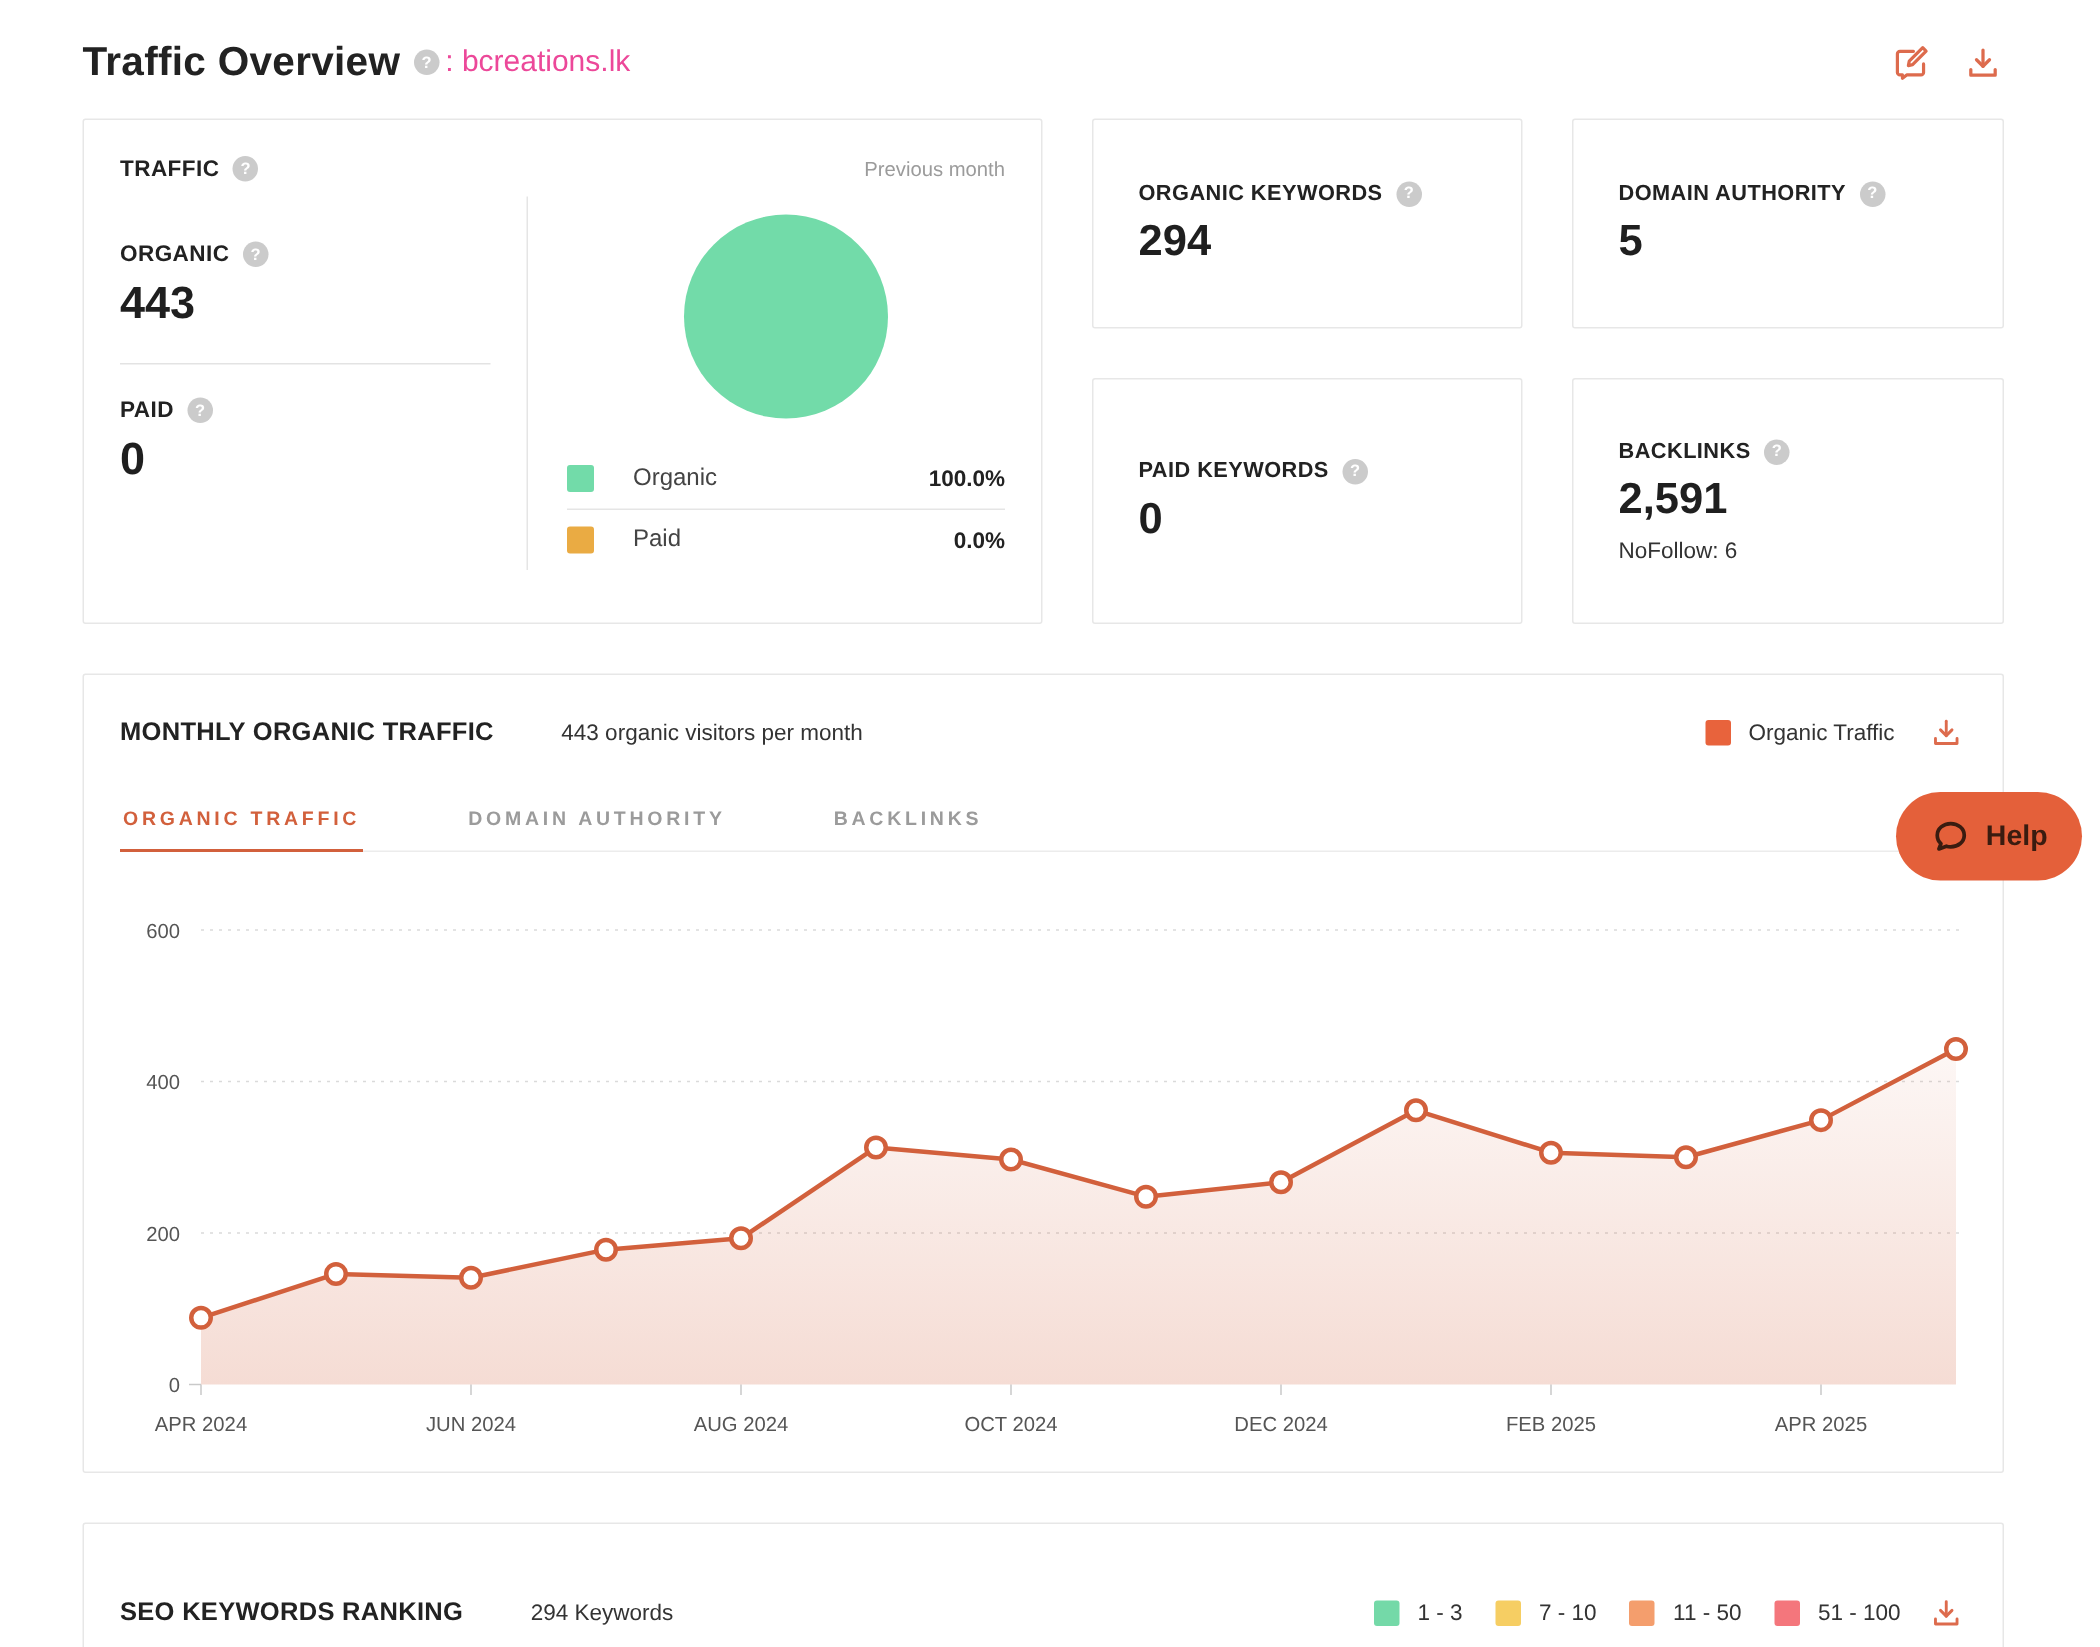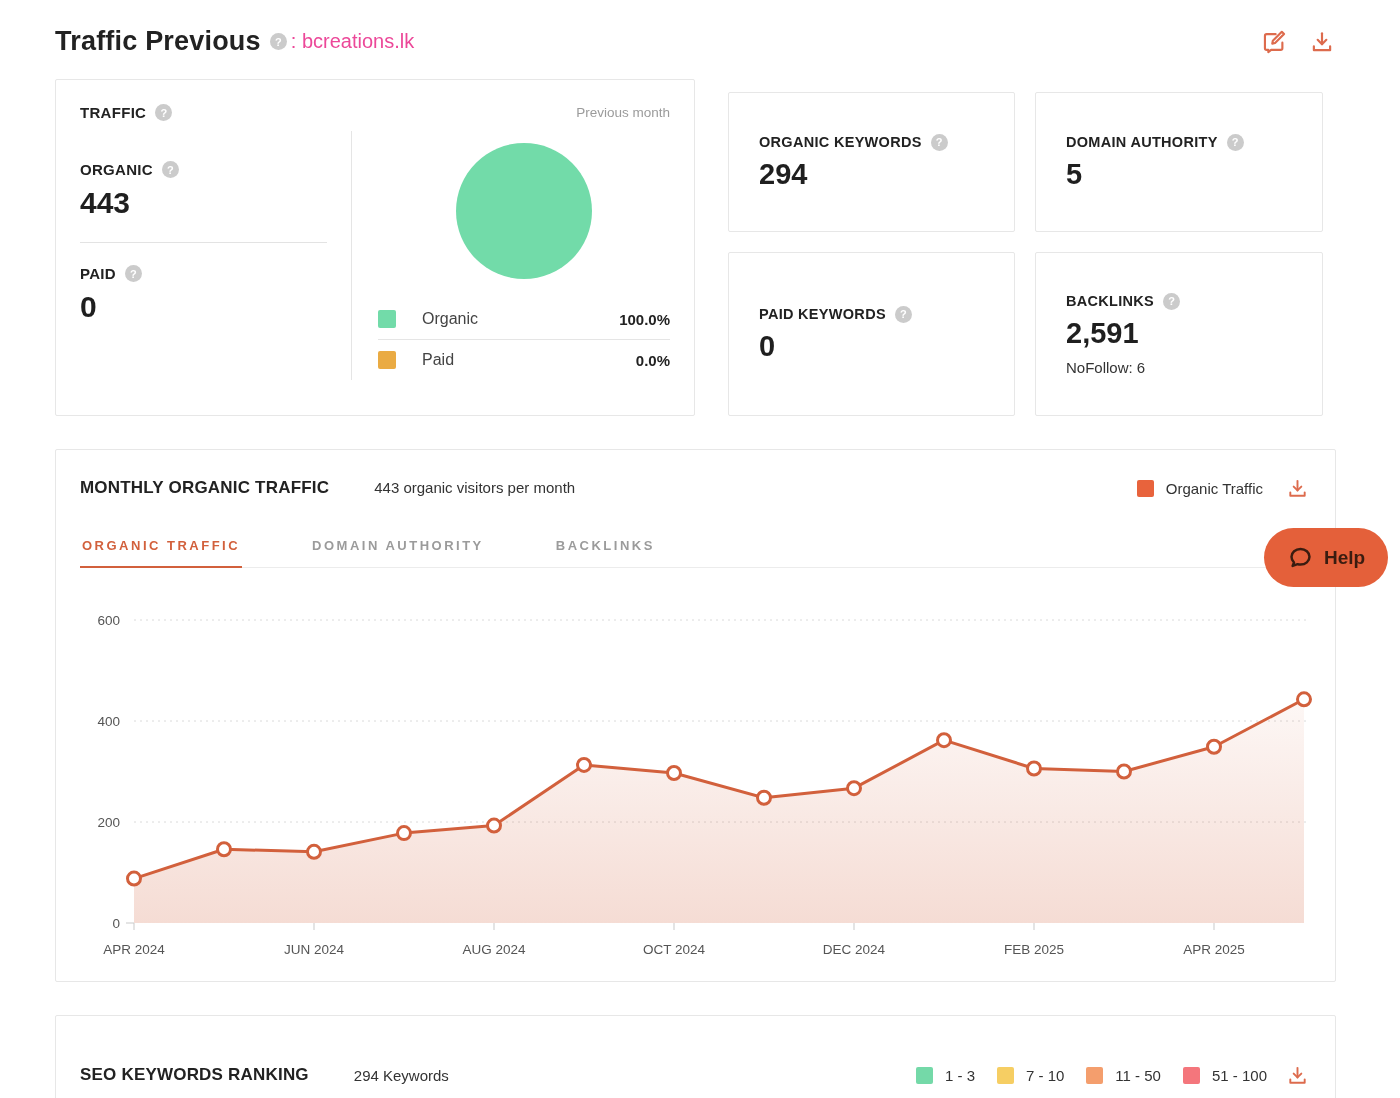--- a/index.html
+++ b/index.html
@@ -39,21 +39,21 @@
   .metric-row { display:flex; align-items:center; }
   .traffic-right { flex:1; padding-left:26px; display:flex; flex-direction:column; align-items:center; }
   .pie { width:136px; height:136px; border-radius:50%; margin:12px 0 20px; }
   .pie-legend { width:100%; }
   .pl-row { display:flex; align-items:center; padding:11px 0; }
   .pl-row + .pl-row { border-top:1px solid #e5e5e5; }
   .swatch { width:18px; height:18px; border-radius:2px; flex:0 0 auto; }
   .pl-label { font-size:16px; color:#444; margin-left:26px; }
   .pl-val { margin-left:auto; font-size:15px; font-weight:800; color:#222; }
 
-  .stat-grid { display:grid; grid-template-columns:287px 288px; grid-template-rows:140px 164px; gap:20px; }
+  .stat-grid { display:grid; grid-template-columns:287px 288px; grid-template-rows:140px 164px; gap:33px; }
   .stat-card { padding:24px 30px; display:flex; flex-direction:column; justify-content:center; }
   .stat-label { display:flex; align-items:center; }
   .stat-label .label-bold { font-size:14.5px; }
   .stat-val { font-size:29px; font-weight:800; color:#1f1f1f; margin-top:7px; }
   .stat-sub { font-size:15px; color:#333; margin-top:9px; }
 
   
   .monthly-card { margin-top:33px; width:1281px; height:533px; padding:24px; position:relative; }
   .m-head { display:flex; align-items:center; }
   .m-title-grp { display:flex; align-items:baseline; }
@@ -90,21 +90,21 @@
   .kw-item .swatch { width:17px; height:17px; }
   .kw-item span { font-size:15px; color:#333; margin-left:12px; }
   .kw-legend .icon-btn { margin-left:6px; }
 </style>
 </head>
 <body>
 
 <div class="page">
 
   <div class="hdr">
-    <h1>Traffic Previous</h1>
+    <h1>Traffic Overview</h1>
     <span class="qicon">?</span>
     <span class="domain">: bcreations.lk</span>
     <div class="hdr-actions">
       <span class="icon-btn">
         <svg width="27" height="27" viewBox="0 0 24 24" fill="none" stroke="#dd6b4d" stroke-width="1.9" stroke-linecap="round" stroke-linejoin="round">
           <path d="M19 13v5a1.5 1.5 0 0 1-1.5 1.5H9l-2.5 2v-2H5A1.5 1.5 0 0 1 3.5 18V7A1.5 1.5 0 0 1 5 5.5h8"></path>
           <path d="M10 14l2.5-.6 8-8-2-2-8 8z"></path>
         </svg>
       </span>
       <span class="icon-btn">

